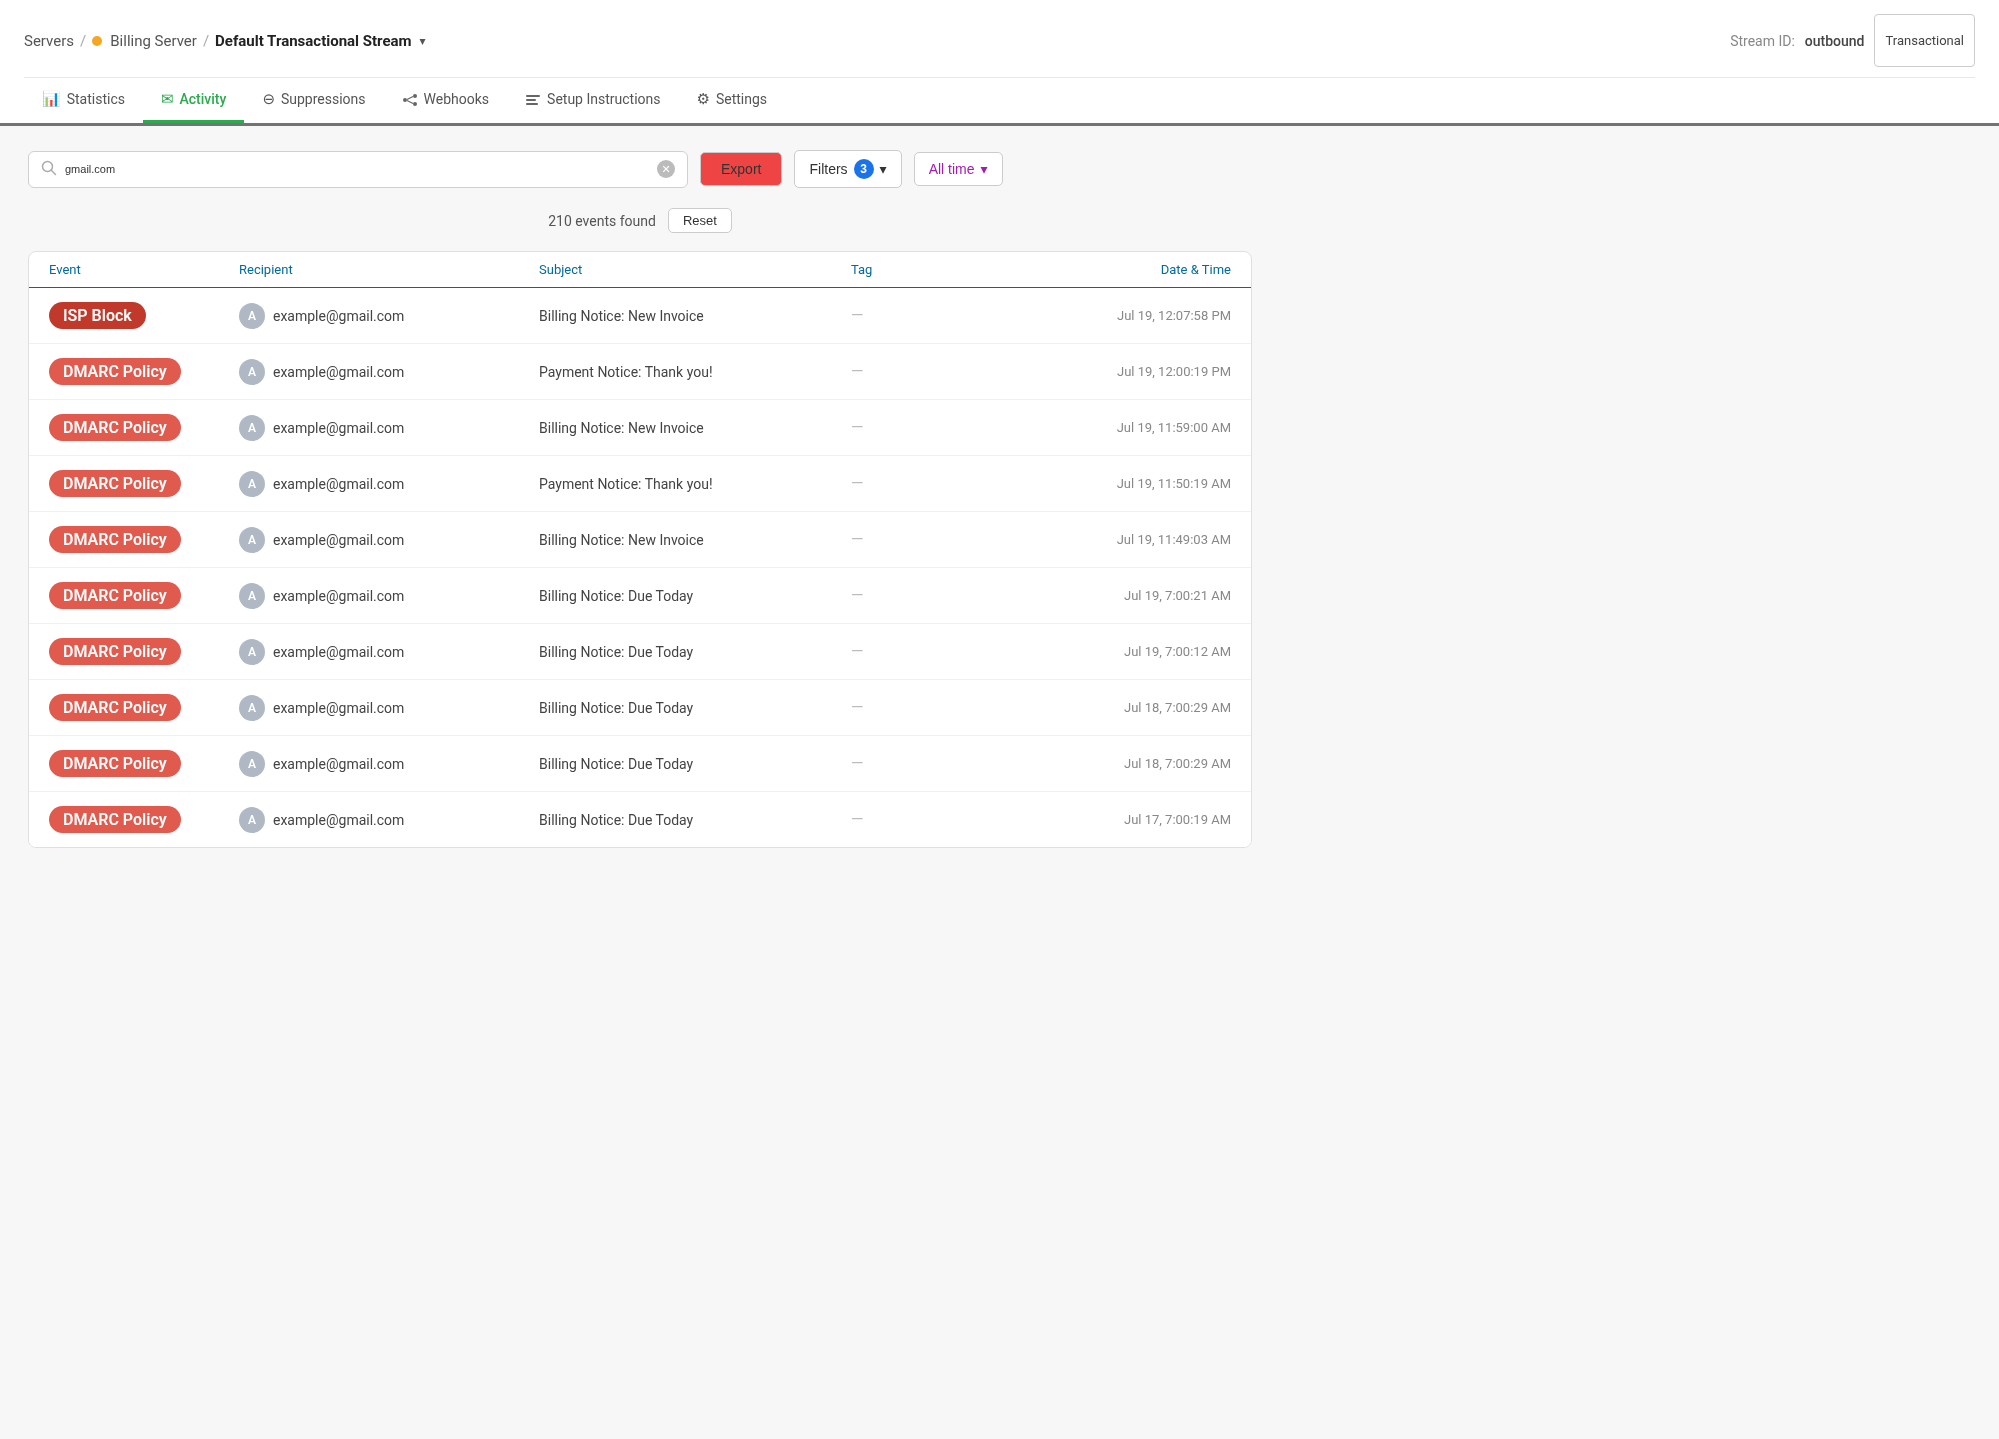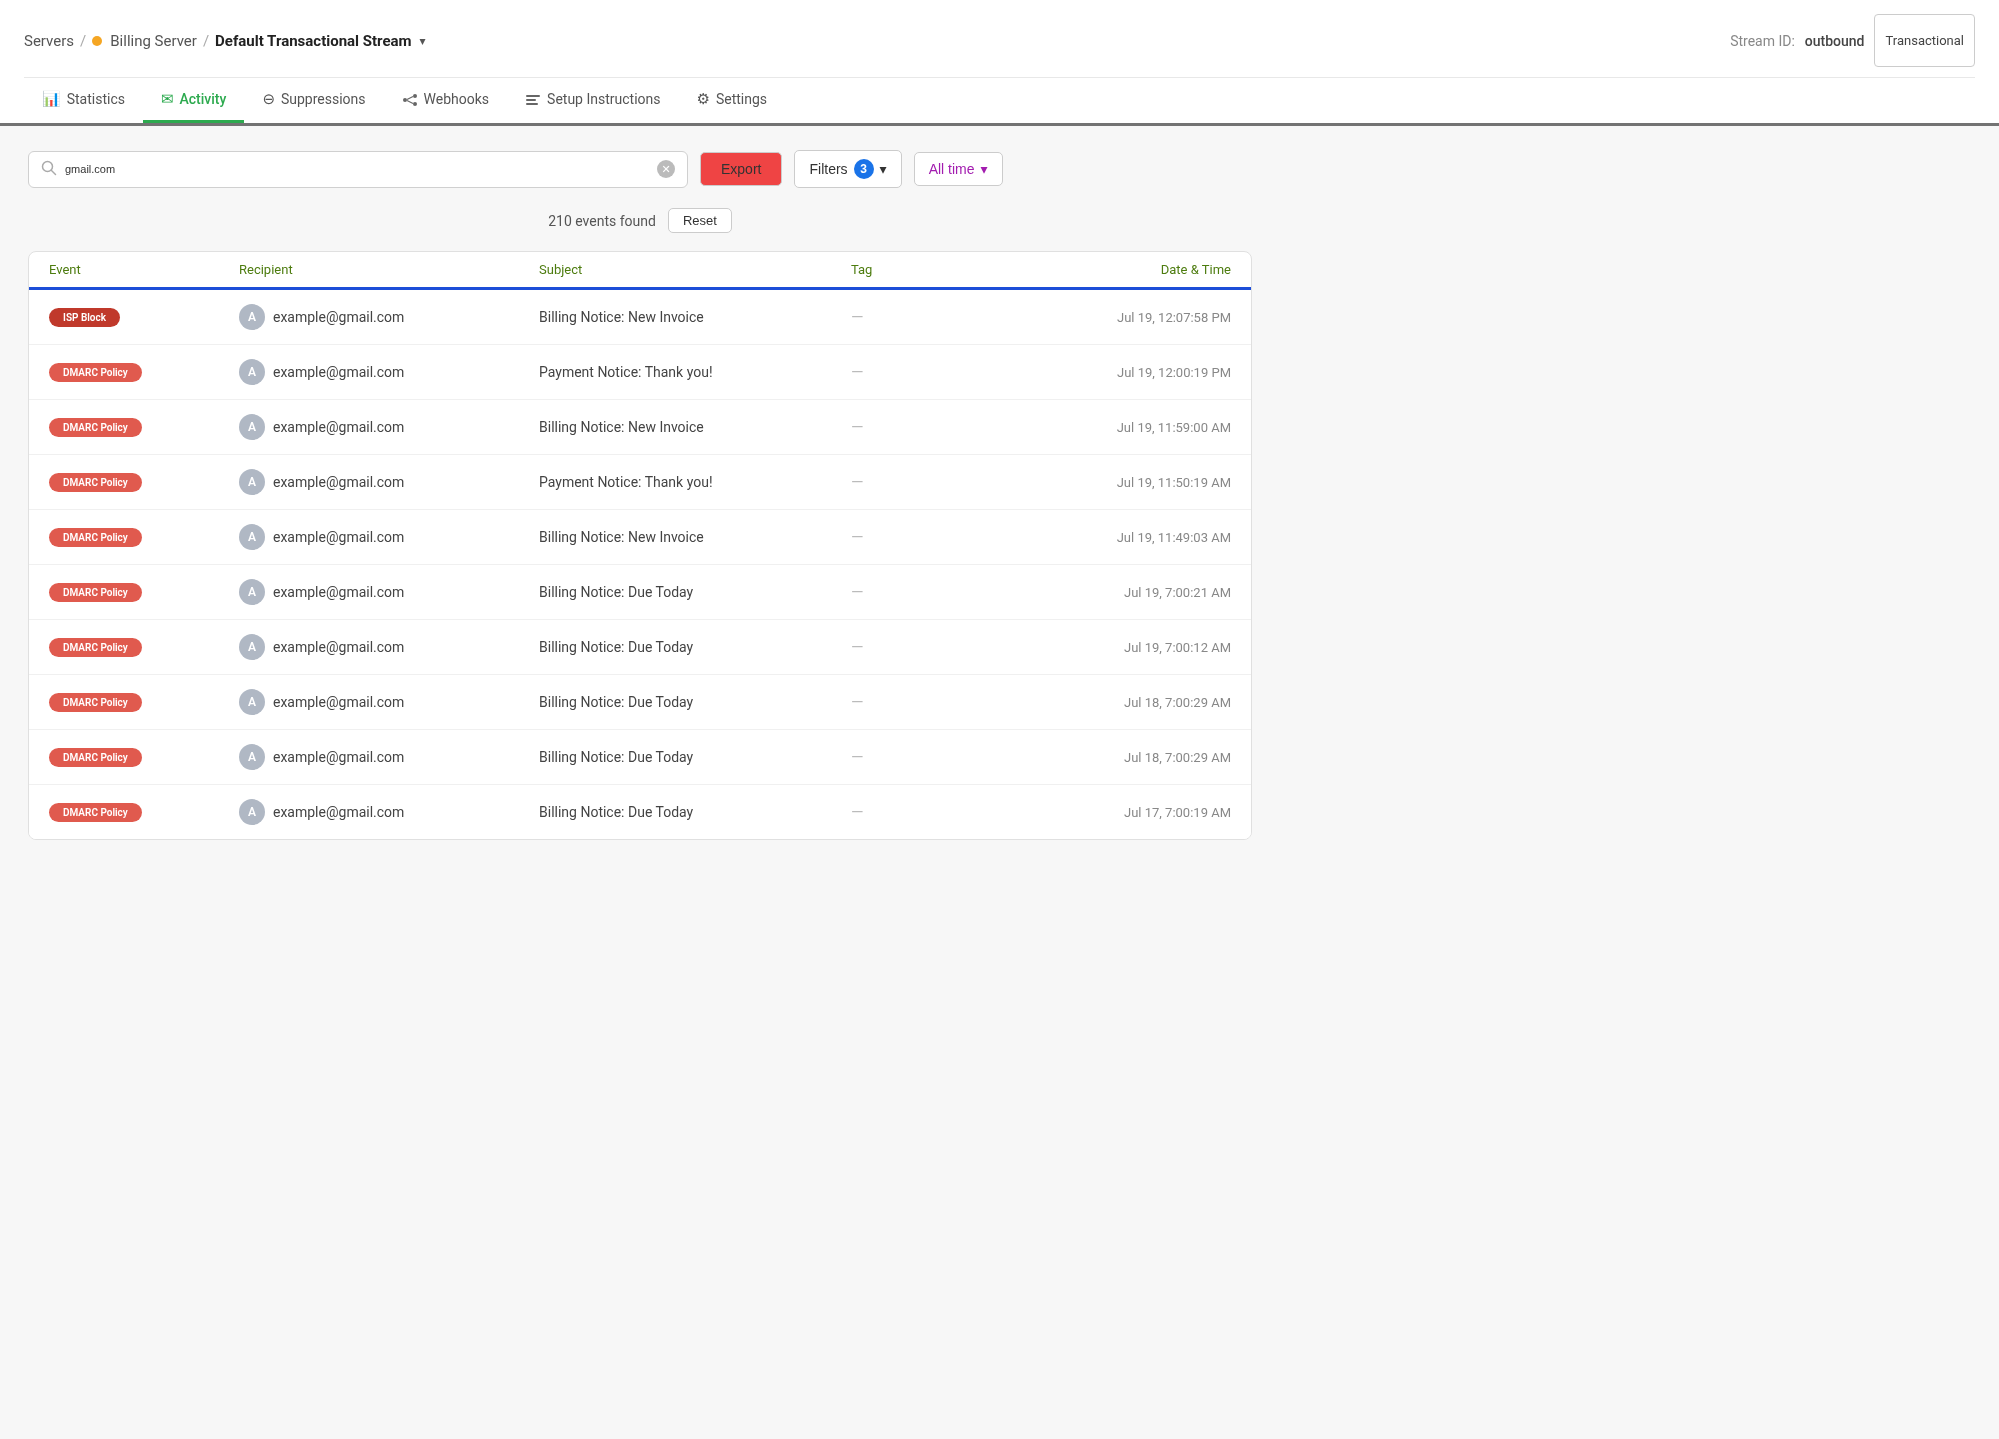--- a/index.html
+++ b/index.html
@@ -197,41 +197,41 @@
       background: #fff;
       border: 1px solid #e0e0e0;
       border-radius: 8px;
       overflow: hidden;
       width: 100%;
     }
     .table-header {
       display: grid;
       grid-template-columns: 190px 300px 1fr 160px 220px;
       padding: 10px 20px;
-      border-bottom: 3px solid #1d4ed8;
-      color: #4d7c0f;
+      border-bottom: 1px solid #1d4ed8;
+      color: #0369a1;
       font-size: 13px;
       font-weight: 400;
     }
     .table-row {
       display: grid;
       grid-template-columns: 190px 300px 1fr 160px 220px;
       padding: 14px 20px;
       border-bottom: 1px solid #f0f0f0;
       align-items: center;
       background: #fff;
       transition: background 0.1s;
       cursor: pointer;
     }
     .table-row:last-child { border-bottom: none; }
     .event-badge {
       display: inline-block;
       border-radius: 20px;
       padding: 4px 14px;
-      font-size: 10px;
+      font-size: 16px;
       font-weight: 600;
       color: #fff;
       text-align: center;
     }
     .badge-isp { background: #c0392b; }
     .badge-dmarc { background: #e05a4e; }
     .recipient-cell {
       display: flex;
       align-items: center;
       gap: 8px;

